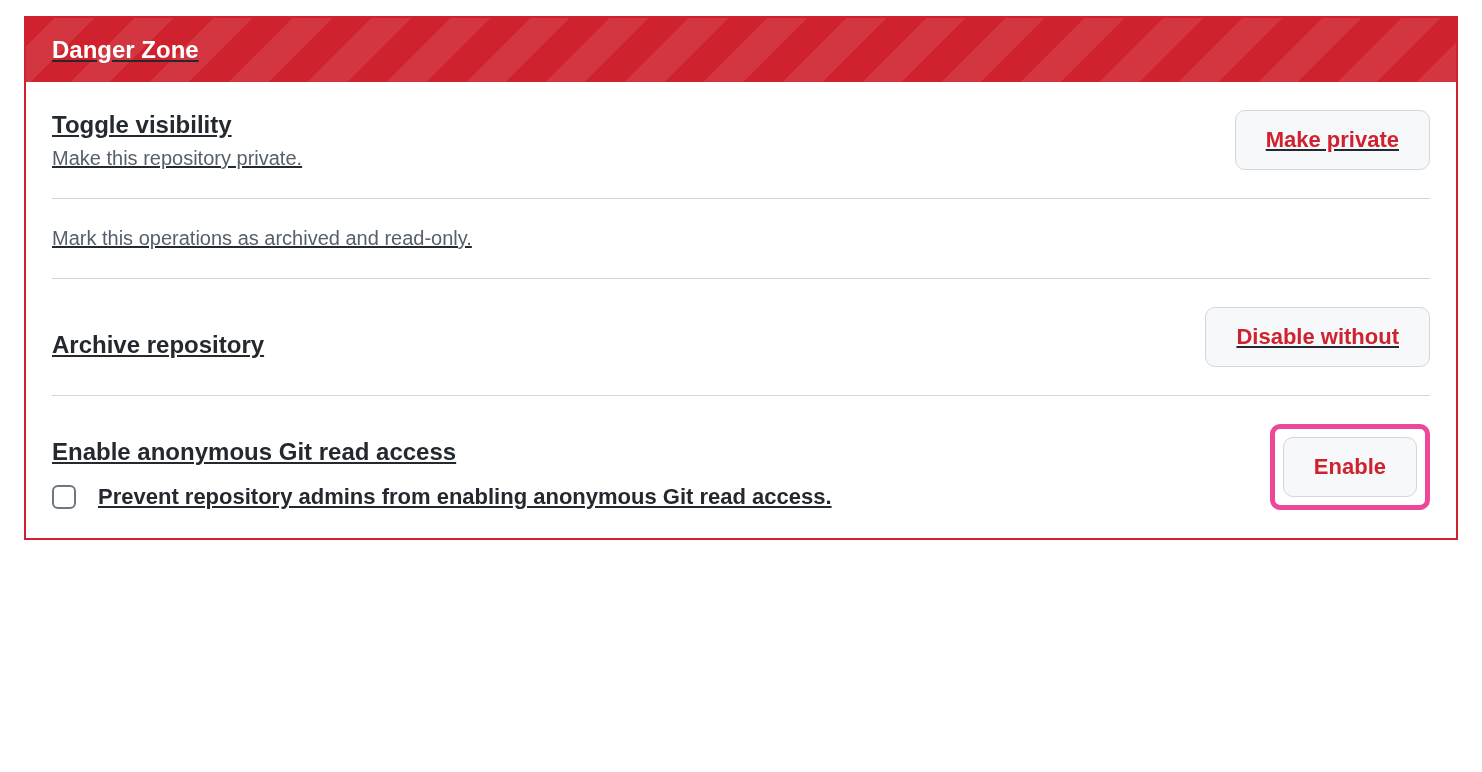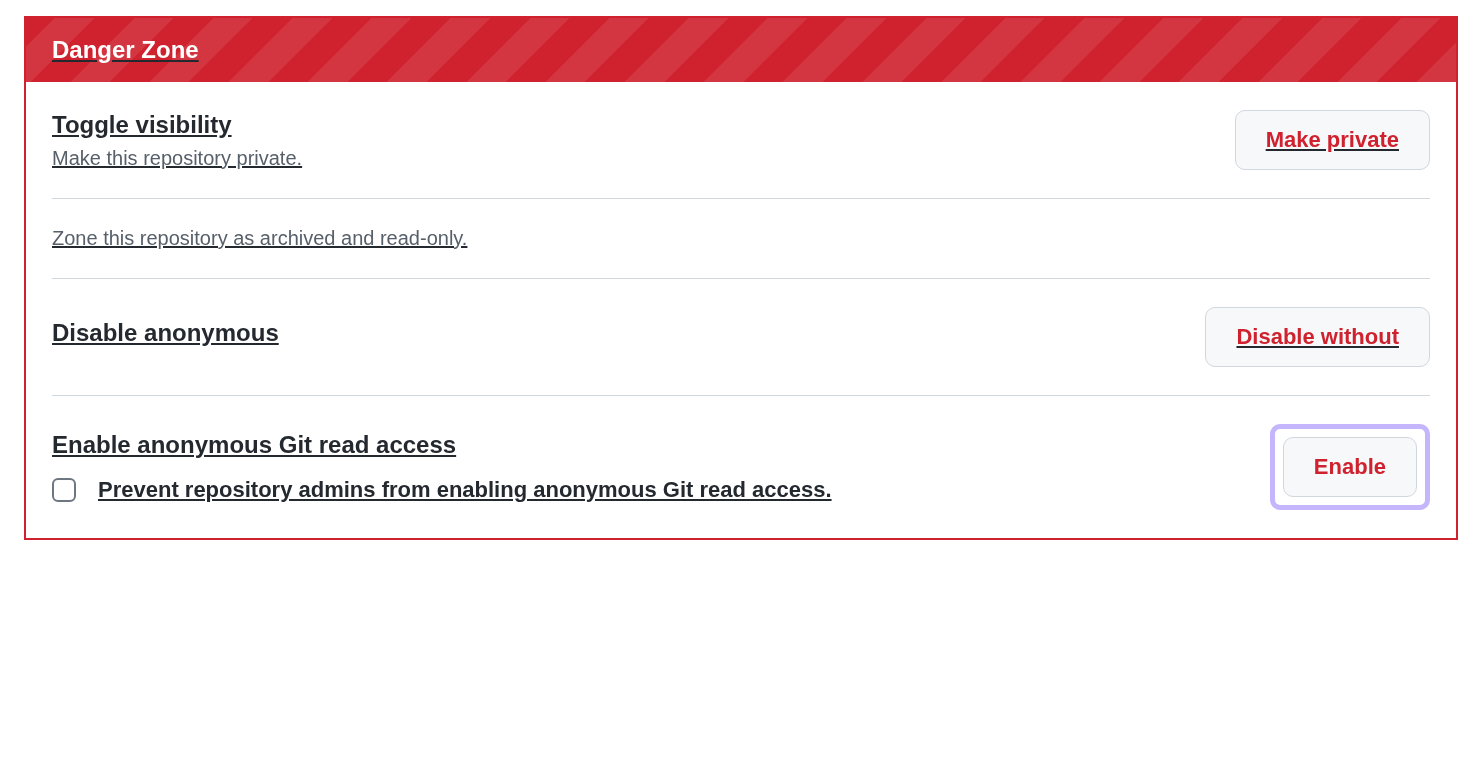--- a/index.html
+++ b/index.html
@@ -30,21 +30,21 @@
     color: #ffffff;
     font-size: 24px;
     font-weight: 700;
   }
   .danger-body {
     padding: 0 26px;
     background: #ffffff;
   }
   .item {
     display: flex;
-    align-items: center;
+    align-items: flex-end;
     justify-content: space-between;
     padding: 28px 0;
     border-bottom: 1px solid #d0d7de;
   }
   .item:last-child { border-bottom: none; }
   .item-text { flex: 1 1 auto; padding-right: 24px; }
   .item-title {
     font-size: 24px;
     font-weight: 700;
     color: #24292f;
@@ -61,21 +61,21 @@
     color: #cf222e;
     font-size: 22px;
     font-weight: 600;
     border: 1px solid #d0d7de;
     border-radius: 10px;
     padding: 16px 30px;
     cursor: pointer;
     white-space: nowrap;
   }
   .highlight-wrap {
-    border: 5px solid #c4b5fd;
+    border: 5px solid #ec4899;
     border-radius: 10px;
     padding: 8px;
     flex: 0 0 auto;
   }
   .checkbox-row {
     display: flex;
     align-items: center;
     margin-top: 18px;
     gap: 22px;
   }
@@ -106,27 +106,27 @@
     <div class="item">
       <div class="item-text">
         <p class="item-title">Toggle visibility</p>
         <p class="item-desc">Make this repository private.</p>
       </div>
       <button class="btn">Make private</button>
     </div>
 
     <div class="item">
       <div class="item-text">
-        <p class="item-desc">Zone this repository as archived and read-only.</p>
+        <p class="item-desc">Mark this operations as archived and read-only.</p>
       </div>
     </div>
 
     <div class="item">
       <div class="item-text">
-        <p class="item-title">Disable anonymous</p>
+        <p class="item-title">Archive repository</p>
       </div>
       <button class="btn">Disable without</button>
     </div>
 
     <div class="item">
       <div class="item-text">
         <p class="item-title">Enable anonymous Git read access</p>
         <div class="checkbox-row">
           <div class="chk" role="checkbox" aria-checked="false"></div>
           <span class="chk-label">Prevent repository admins from enabling anonymous Git read access.</span>

